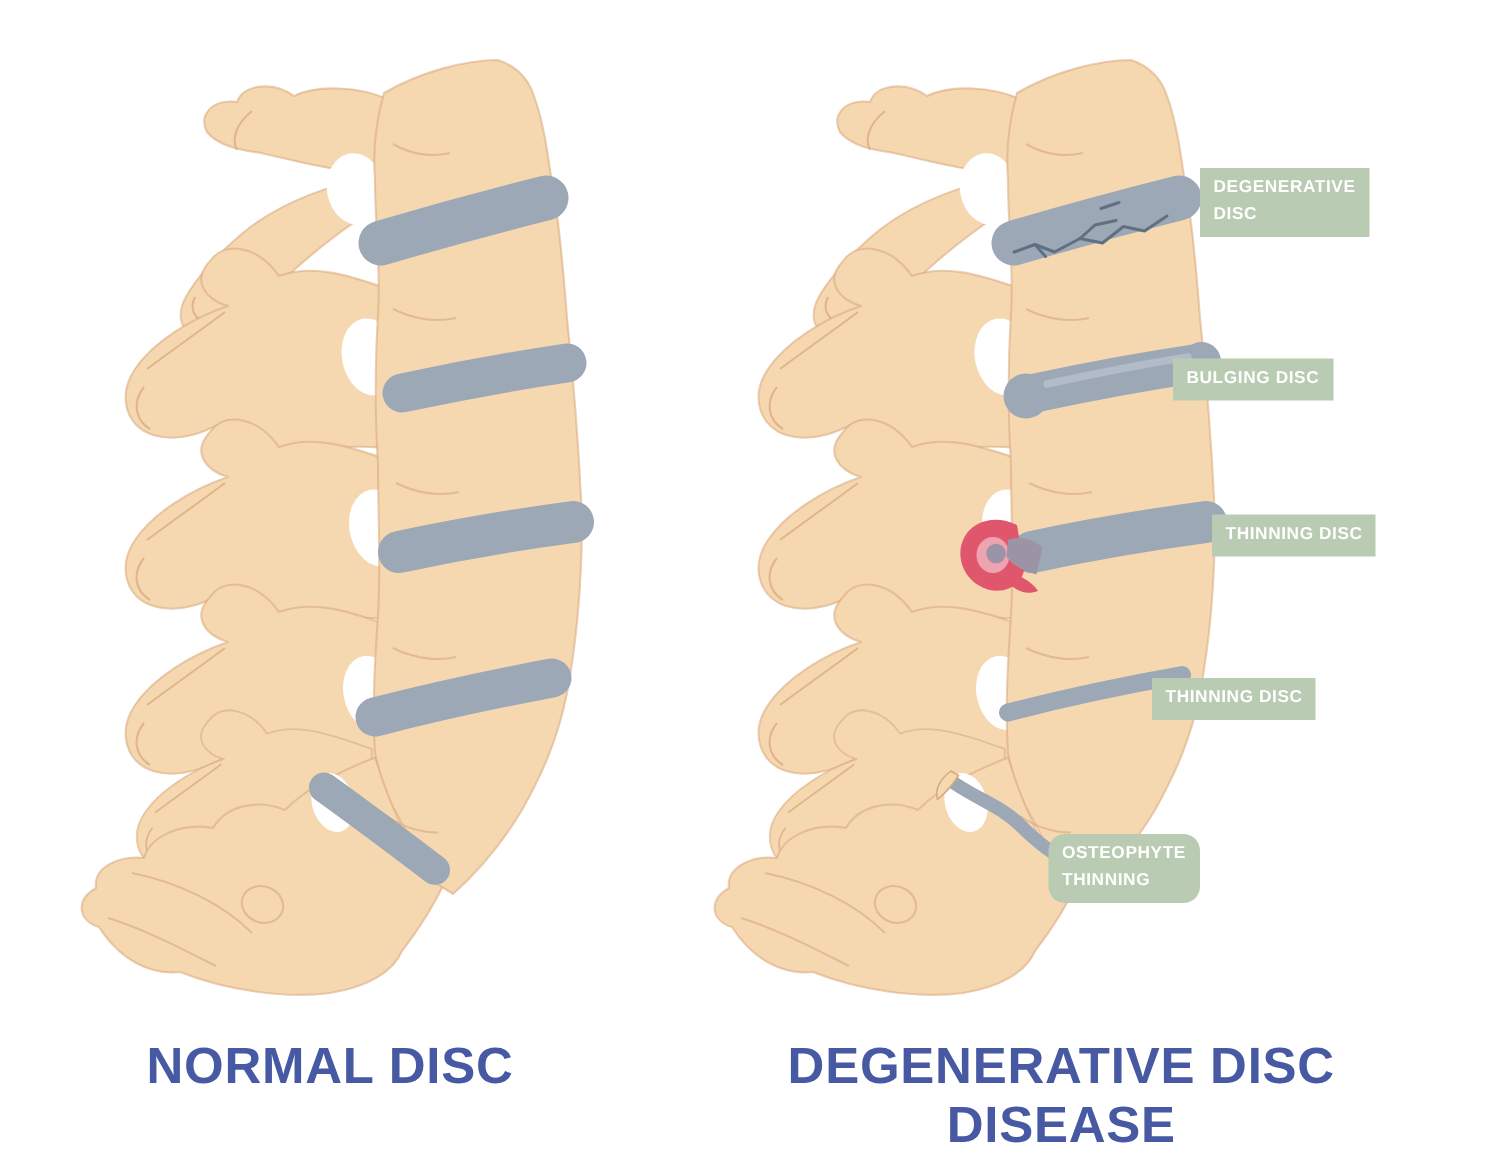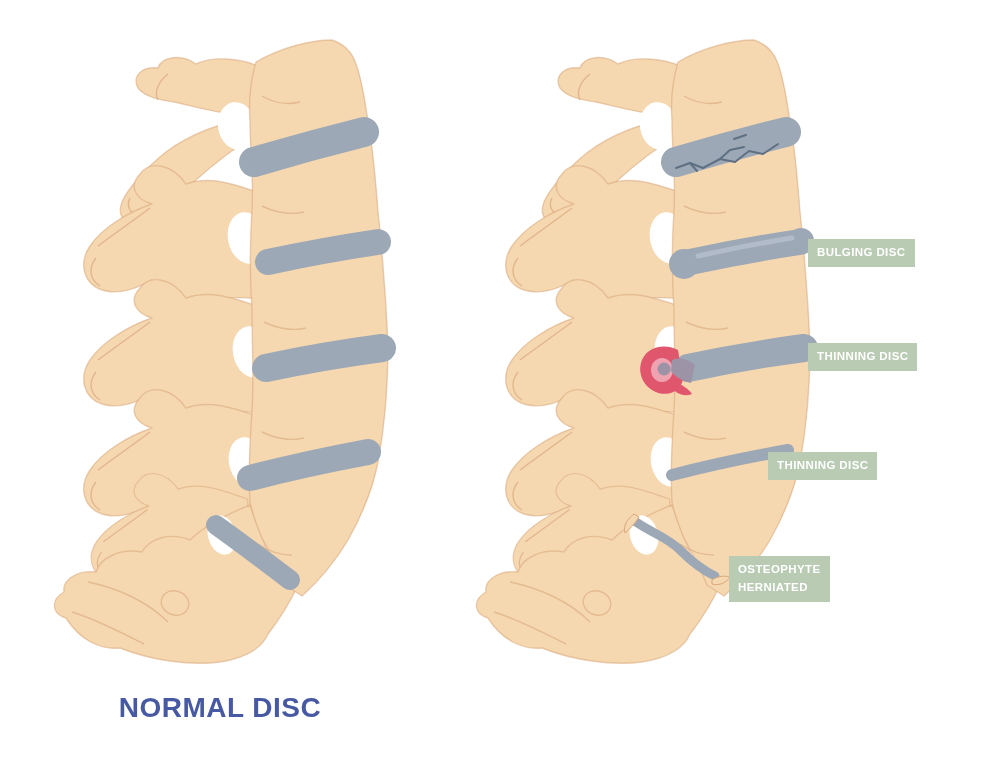--- a/index.html
+++ b/index.html
@@ -14,21 +14,21 @@
     font-family:"Liberation Sans", sans-serif;overflow:hidden;
   }
   .canvas svg{position:absolute;left:0;top:0;}
   .callout{
     position:absolute;background:var(--label-bg);color:var(--label-text);
     font-size:11.5px;font-weight:bold;line-height:1.55;letter-spacing:.4px;
     padding:5px 9px;white-space:nowrap;
   }
   .title{
     position:absolute;top:692px;color:var(--title-text);
-    font-size:28px;font-weight:bold;letter-spacing:.5px;text-align:center;
+    font-size:34px;font-weight:bold;letter-spacing:.5px;text-align:center;
   }
   .title.left{left:55px;width:330px;}
   .title.right{left:460px;width:495px;}
 </style>
 </head>
 <body>
 
 <div class="canvas">
 
   <svg width="1000" height="772" viewBox="0 0 1000 772" xmlns="http://www.w3.org/2000/svg">
@@ -146,28 +146,33 @@
       </g>
 
       <g>
         <path d="M 214,522 C 232,534 246,538 258,550 C 270,562 280,570 293,576" fill="none" stroke="var(--disc)" stroke-width="9" stroke-linecap="round"></path>
         <path fill="var(--bone)" stroke="var(--bone-line)" stroke-width="1" d="M 212,514 C 205,519 201,526 203,533 C 209,528 214,522 217,517 Z"></path>
         <path fill="var(--bone)" stroke="var(--bone-line)" stroke-width="1" d="M 290,584 C 297,586 304,583 308,577 C 301,575 294,577 290,580 Z"></path>
       </g>
     </g>
   </svg>
 
-  <div class="callout" style="left:808px;top:239px;">
+  <div class="callout" style="left:800px;top:112px;">
+    <div>DEGENERATIVE</div>
+    <div>DISC</div>
+  </div>
+  <div class="callout" style="left:782px;top:239px;">
     <div>BULGING DISC</div>
   </div>
   <div class="callout" style="left:808px;top:343px;">
     <div>THINNING DISC</div>
   </div>
   <div class="callout" style="left:768px;top:452px;">
     <div>THINNING DISC</div>
   </div>
-  <div class="callout" style="left:729px;top:556px;">
+  <div class="callout" style="left:699px;top:556px;border-radius:11px;">
     <div>OSTEOPHYTE</div>
-    <div>HERNIATED</div>
+    <div>THINNING</div>
   </div>
 
   <div class="title left">NORMAL DISC</div>
+  <div class="title right">DEGENERATIVE DISC DISEASE</div>
 </div>
 
 </body></html>

